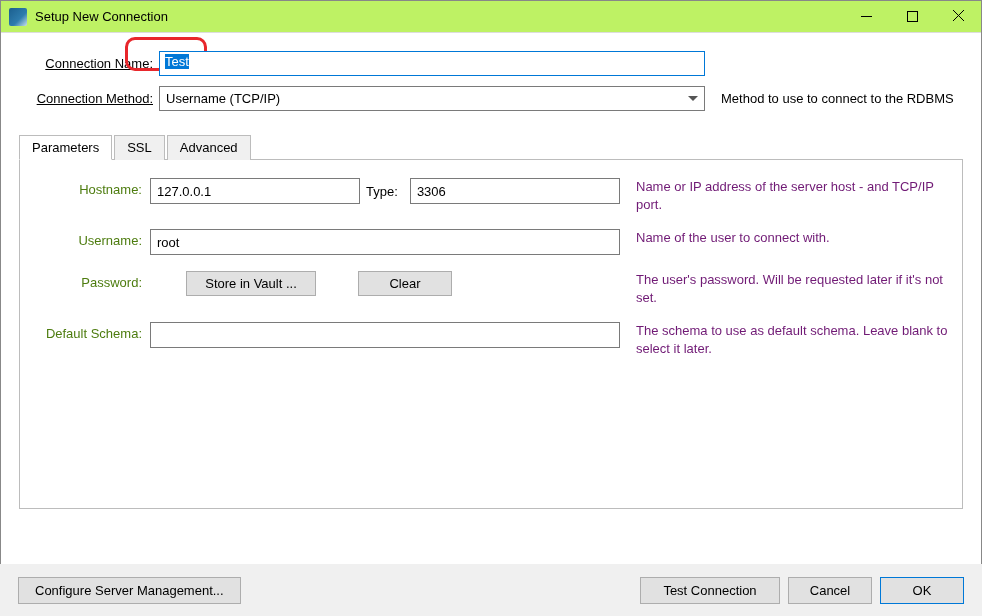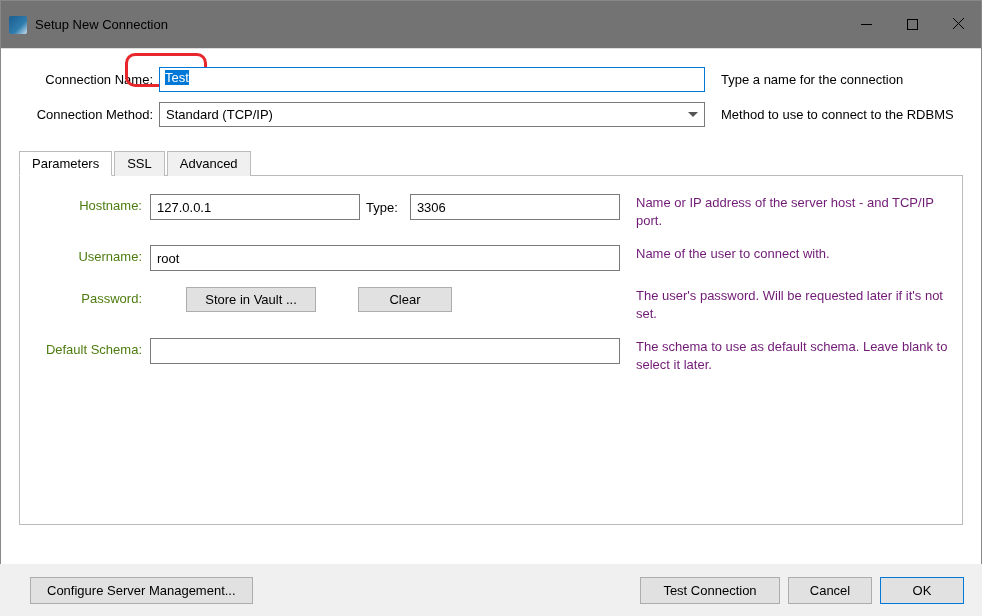--- a/index.html
+++ b/index.html
@@ -1,33 +1,33 @@
 <!DOCTYPE html>
 <html><head>
   <meta charset="utf-8">
   <style>
     * { box-sizing: border-box; font-family: "Segoe UI", Tahoma, sans-serif; font-size: 13px; }
     html, body { margin: 0; padding: 0; }
     body { width: 982px; height: 616px; background: #fff; border: 1px solid #888; overflow: hidden; }
 
     
-    .titlebar { height: 48px; display: flex; align-items: center; border-bottom: 1px solid #ddd; background: #737373; }
+    .titlebar { height: 32px; display: flex; align-items: center; border-bottom: 1px solid #ddd; background: #bef264; }
     .titlebar .app-icon { width: 18px; height: 18px; margin: 0 8px 0 8px; background: linear-gradient(135deg,#1b5f8f 0%, #2e7cad 60%, #c7dff0 100%); border-radius: 2px; position: relative; }
     .titlebar .title { flex: 1; font-size: 13px; color: #000; }
     .titlebar .win-btns { display: flex; height: 100%; }
     .titlebar .win-btn { width: 46px; display: flex; align-items: center; justify-content: center; color: #000; }
     .win-min { width:11px; height:1px; background:#000; }
     .win-max { width:11px; height:11px; border:1px solid #000; }
     .win-close svg { width:11px; height:11px; }
 
     
     .content { padding: 18px 18px 10px 18px; position: relative; height: calc(100% - 32px - 52px); }
 
     .row { display: flex; align-items: center; margin-bottom: 10px; }
-    .lbl { width: 140px; text-align: right; padding-right: 6px; color: #000; }
+    .lbl { width: 140px; text-align: right; padding-right: 6px; color: #000; text-decoration: underline; }
     .field { flex: 0 0 546px; }
     .hint { flex: 1; padding-left: 16px; color: #000; }
 
     input.text { width: 100%; height: 25px; border: 1px solid #7a7a7a; padding: 0 6px; background: #fff; }
     input.text.focus { border: 1px solid #0078d7; outline: none; }
 
     .select { width: 100%; height: 25px; border: 1px solid #7a7a7a; background: #fff; padding: 0 6px; display:flex; align-items:center; justify-content:space-between; }
     .select .caret { width:0;height:0;border-left:5px solid transparent;border-right:5px solid transparent;border-top:5px solid #555; }
 
     
@@ -53,21 +53,21 @@
     .highlight { position:absolute; border:3px solid #e8272c; border-radius:10px; pointer-events:none; }
 
     
     .footer { position:absolute; bottom:0; left:0; right:0; height:52px; padding:10px 18px; display:flex; align-items:center; background:#f0f0f0; }
     .footer .spacer { flex:1; }
     .btn { height:27px; border:1px solid #adadad; background:#e1e1e1; padding:0 16px; min-width:84px; }
     .btn.primary { border:1.5px solid #0078d7; }
     .btn.wide { min-width:190px; }
     .btn.test { min-width:140px; }
     .footer .btn { margin-left:8px; }
-    .footer .btn:first-child { margin-left:12px; }
+    .footer .btn:first-child { margin-left:0; }
 
     
     .sel-span { background:#0078d7; color:#fff; padding:0; }
     .name-input-wrap { position:relative; width:100%; }
     .name-input-wrap input { padding-left:6px; }
     .name-overlay { position:absolute; left:6px; top:3px; pointer-events:none; }
   </style>
 </head>
 <body>
 
@@ -95,28 +95,27 @@
 <div class="content">
 
   <div class="highlight" style="left:124px; top:4px; width:82px; height:34px;"></div>
 
   <div class="row">
     <div class="lbl">Connection Name:</div>
     <div class="field name-input-wrap">
       <input class="text focus" style="color: transparent; caret-color: rgb(0, 0, 0);" value="Test">
       <div class="name-overlay"><span class="sel-span">Test</span></div>
     </div>
-    <div class="hint">Type a name for the connection</div>
   </div>
 
   <div class="row">
     <div class="lbl">Connection Method:</div>
     <div class="field">
       <div class="select">
-        <span>Standard (TCP/IP)</span>
+        <span>Username (TCP/IP)</span>
         <span class="caret"></span>
       </div>
     </div>
     <div class="hint">Method to use to connect to the RDBMS</div>
   </div>
 
   <div class="tabs">
     <div class="tab active"><span>Parameters</span></div>
     <div class="tab"><span>SSL</span></div>
     <div class="tab"><span>Advanced</span></div>

